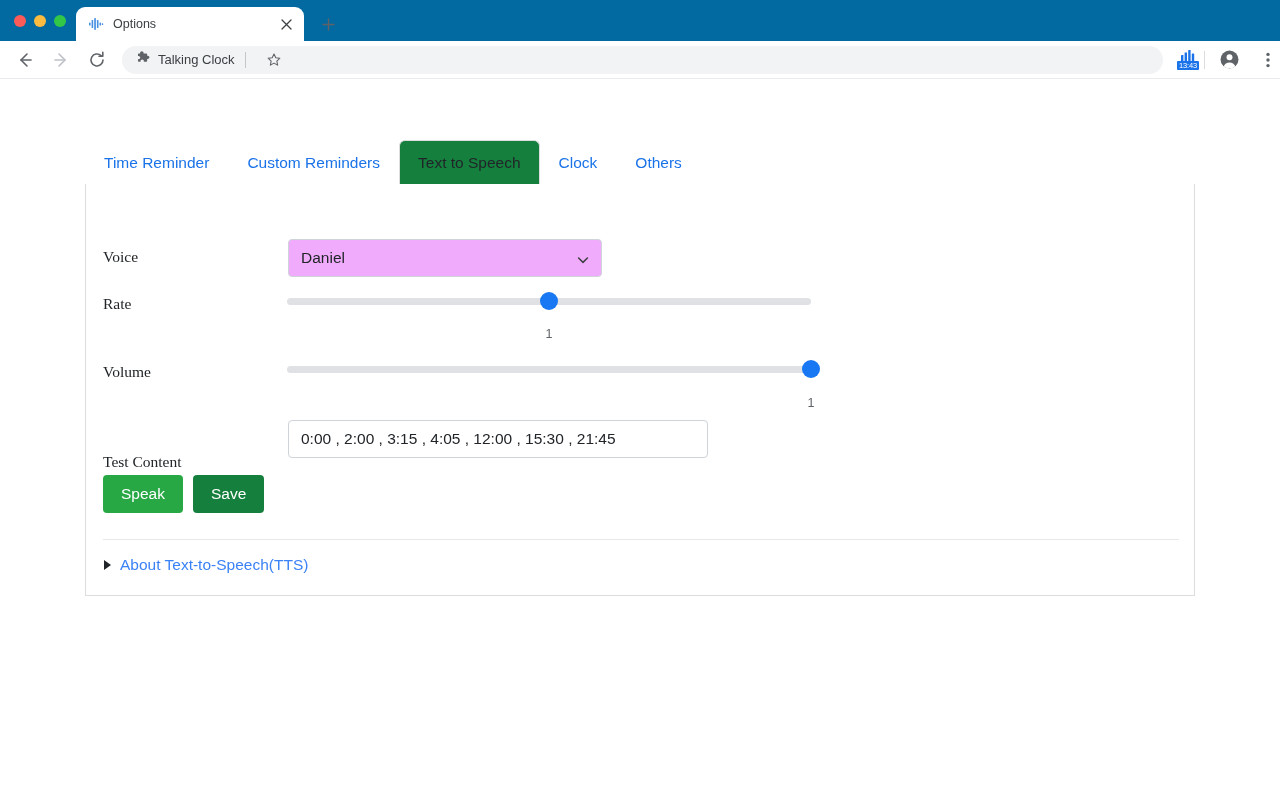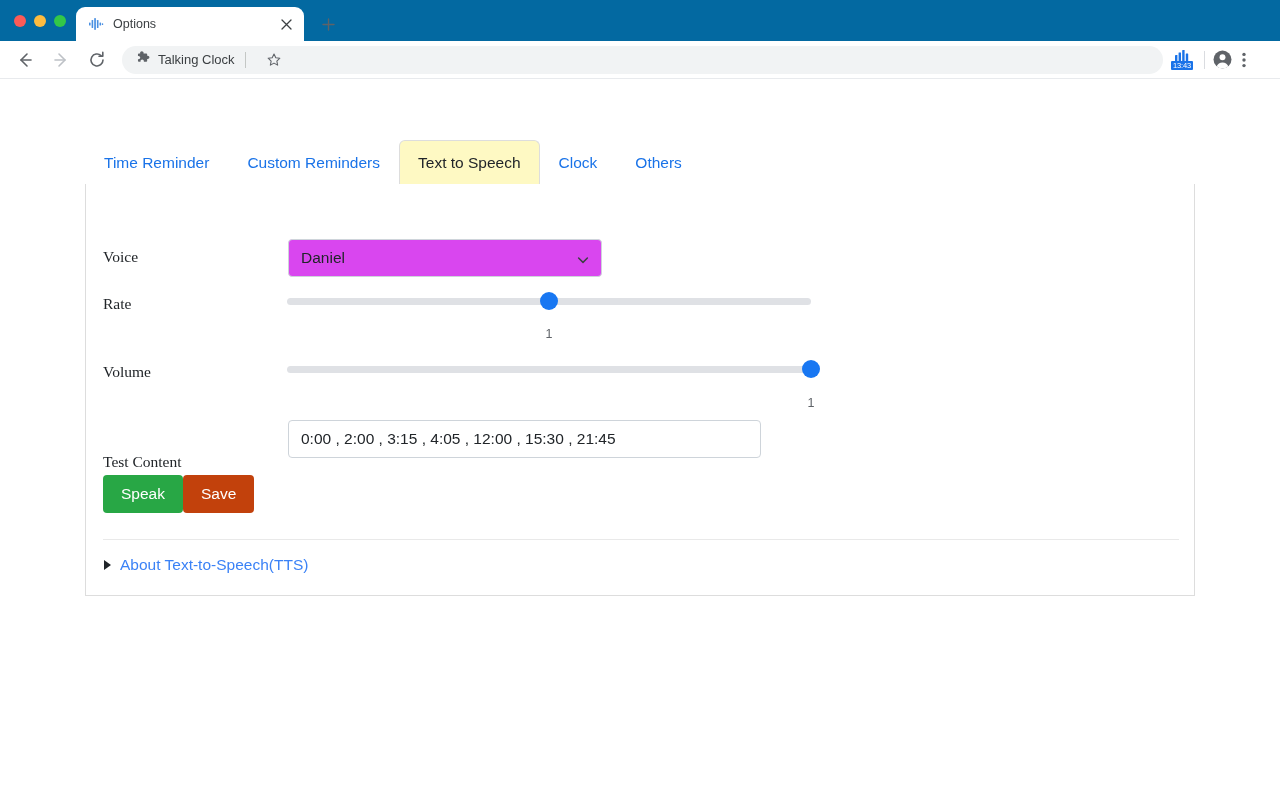--- a/index.html
+++ b/index.html
@@ -125,21 +125,21 @@
     min-width: 0;
   }
   .omni-star {
     width: 26px; height: 26px;
     display: flex; align-items: center; justify-content: center;
     flex: 0 0 26px;
     margin-left: 4px;
   }
   .toolbar-icon {
     width: 28px; height: 28px;
-    display: flex; align-items: center; justify-content: flex-start;
+    display: flex; align-items: center; justify-content: flex-end;
     flex: 0 0 28px;
     margin-left: 2px;
   }
   .ext-icon-badge {
     width: 22px; height: 22px;
     position: relative;
     display: flex;
     flex-direction: column;
     align-items: center;
     justify-content: flex-start;
@@ -186,21 +186,21 @@
     color: #1a73e8;
     line-height: 22px;
     border: 1px solid transparent;
     border-radius: 6px 6px 0 0;
     position: relative;
     top: 0;
     white-space: nowrap;
   }
   .ntab.active {
     color: #212529;
-    background: #fef9c3;
+    background: #15803d;
     border-color: #dddddd #dddddd #ffffff;
     margin-bottom: -1px;
   }
 
   .panel {
     position: absolute;
     left: 85px;
     top: 105px;
     width: 1110px;
     height: 412px;
@@ -225,21 +225,21 @@
   .row-rate    { left: 17px; top: 110px; }
   .row-volume  { left: 17px; top: 178px; }
   .row-test    { left: 17px; top: 268px; }
 
   .select-box {
     position: absolute;
     left: 202px;
     top: 55px;
     width: 314px;
     height: 38px;
-    background: #d946ef;
+    background: #f0abfc;
     border: 1px solid #ced4da;
     border-radius: 4px;
     display: flex;
     align-items: center;
     padding: 0 10px 0 12px;
     font-size: 15.5px;
     color: #212529;
   }
   .select-value { flex: 1; }
   .chev {
@@ -279,52 +279,53 @@
     transform: translateX(-50%);
     text-align: center;
   }
   .slider-value.rate   { top: 143px; }
   .slider-value.volume { top: 212px; }
 
   .text-input {
     position: absolute;
     left: 202px;
     top: 236px;
-    width: 473px;
+    width: 420px;
     height: 38px;
     border: 1px solid #ced4da;
     border-radius: 4px;
     background: #ffffff;
     display: flex;
     align-items: center;
     padding: 0 12px;
     font-size: 15.5px;
     color: #212529;
   }
 
   .btn-row {
     position: absolute;
     left: 17px;
     top: 291px;
     display: flex;
+    gap: 10px;
     align-items: center;
   }
   .btn {
     height: 38px;
     border: none;
     border-radius: 4px;
     color: #ffffff;
     font-size: 15.5px;
     font-family: "Liberation Sans", sans-serif;
     padding: 0 18px;
     line-height: 38px;
     cursor: pointer;
   }
   .btn.speak { background: #28a745; }
-  .btn.save  { background: #c2410c; }
+  .btn.save  { background: #15803d; }
 
   .divider {
     position: absolute;
     left: 17px;
     top: 355px;
     width: 1076px;
     height: 1px;
     background: #e9e9e9;
   }
 

